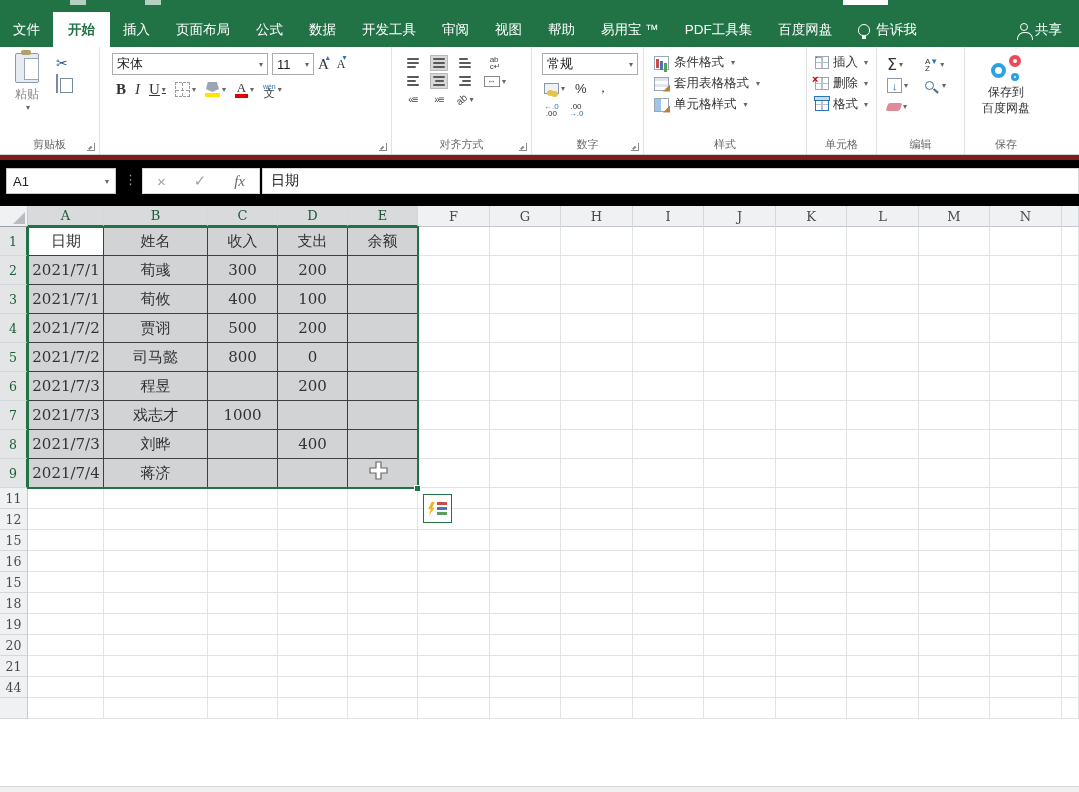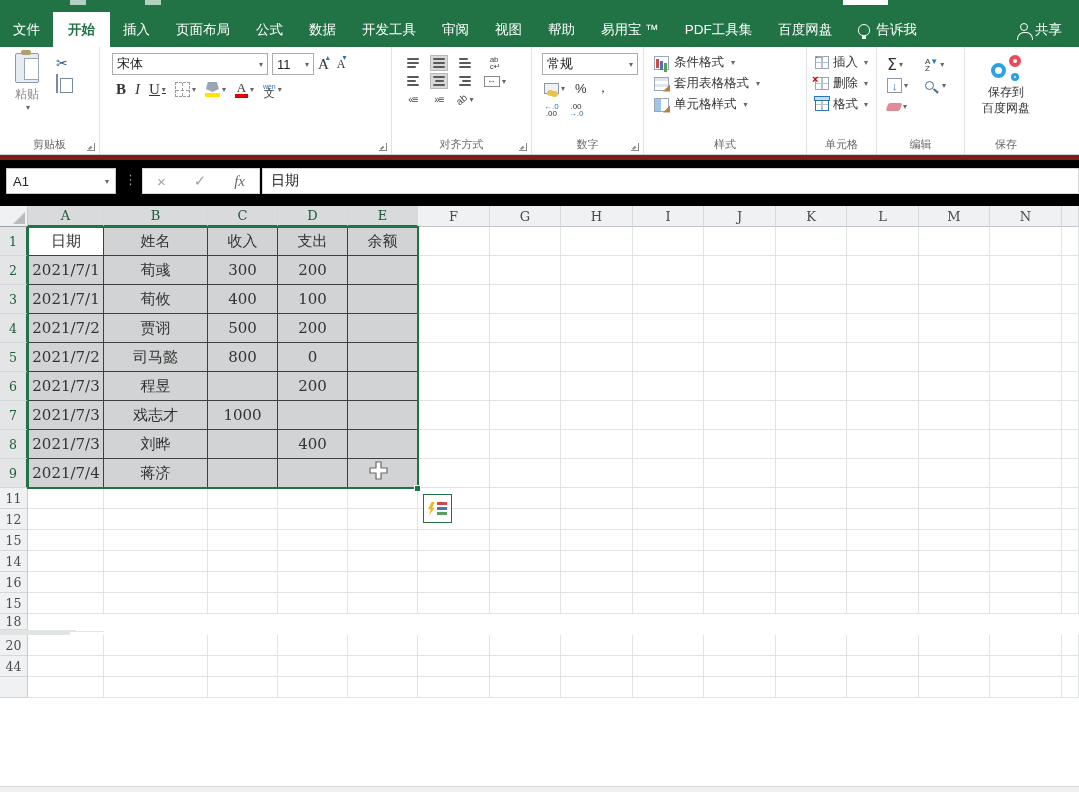--- a/index.html
+++ b/index.html
@@ -686,38 +686,20 @@
         <div class="gcell" style="width: 72px;"></div>
         <div class="gcell" style="width: 71px;"></div>
         <div class="gcell" style="width: 72px;"></div>
         <div class="gcell" style="width: 71px;"></div>
         <div class="gcell" style="width: 72px;"></div>
         <div class="gcell" style="width: 71px;"></div>
         <div class="gcell" style="width: 72px;"></div>
         <div class="gcell" style="width: 17px;"></div>
       </div>
       <div class="gridrow" style="height: 21px;">
-        <div class="rowhdr">14</div>
-        <div class="gcell" style="width: 76px;"></div>
-        <div class="gcell" style="width: 104px;"></div>
-        <div class="gcell" style="width: 70px;"></div>
-        <div class="gcell" style="width: 70px;"></div>
-        <div class="gcell" style="width: 70px;"></div>
-        <div class="gcell" style="width: 72px;"></div>
-        <div class="gcell" style="width: 71px;"></div>
-        <div class="gcell" style="width: 72px;"></div>
-        <div class="gcell" style="width: 71px;"></div>
-        <div class="gcell" style="width: 72px;"></div>
-        <div class="gcell" style="width: 71px;"></div>
-        <div class="gcell" style="width: 72px;"></div>
-        <div class="gcell" style="width: 71px;"></div>
-        <div class="gcell" style="width: 72px;"></div>
-        <div class="gcell" style="width: 17px;"></div>
-      </div>
-      <div class="gridrow" style="height: 21px;">
         <div class="rowhdr">16</div>
         <div class="gcell" style="width: 76px;"></div>
         <div class="gcell" style="width: 104px;"></div>
         <div class="gcell" style="width: 70px;"></div>
         <div class="gcell" style="width: 70px;"></div>
         <div class="gcell" style="width: 70px;"></div>
         <div class="gcell" style="width: 72px;"></div>
         <div class="gcell" style="width: 71px;"></div>
         <div class="gcell" style="width: 72px;"></div>
         <div class="gcell" style="width: 71px;"></div>
@@ -739,40 +721,76 @@
         <div class="gcell" style="width: 71px;"></div>
         <div class="gcell" style="width: 72px;"></div>
         <div class="gcell" style="width: 71px;"></div>
         <div class="gcell" style="width: 72px;"></div>
         <div class="gcell" style="width: 71px;"></div>
         <div class="gcell" style="width: 72px;"></div>
         <div class="gcell" style="width: 71px;"></div>
         <div class="gcell" style="width: 72px;"></div>
         <div class="gcell" style="width: 17px;"></div>
       </div>
-      <div class="gridrow" style="height: 21px; flex-direction: column;">
+      <div class="gridrow" style="height: 21px;">
         <div class="rowhdr">18</div>
         <div class="gcell" style="width: 76px;"></div>
         <div class="gcell" style="width: 104px;"></div>
         <div class="gcell" style="width: 70px;"></div>
         <div class="gcell" style="width: 70px;"></div>
         <div class="gcell" style="width: 70px;"></div>
         <div class="gcell" style="width: 72px;"></div>
         <div class="gcell" style="width: 71px;"></div>
         <div class="gcell" style="width: 72px;"></div>
         <div class="gcell" style="width: 71px;"></div>
         <div class="gcell" style="width: 72px;"></div>
         <div class="gcell" style="width: 71px;"></div>
         <div class="gcell" style="width: 72px;"></div>
         <div class="gcell" style="width: 71px;"></div>
         <div class="gcell" style="width: 72px;"></div>
         <div class="gcell" style="width: 17px;"></div>
       </div>
       <div class="gridrow" style="height: 21px;">
+        <div class="rowhdr">19</div>
+        <div class="gcell" style="width: 76px;"></div>
+        <div class="gcell" style="width: 104px;"></div>
+        <div class="gcell" style="width: 70px;"></div>
+        <div class="gcell" style="width: 70px;"></div>
+        <div class="gcell" style="width: 70px;"></div>
+        <div class="gcell" style="width: 72px;"></div>
+        <div class="gcell" style="width: 71px;"></div>
+        <div class="gcell" style="width: 72px;"></div>
+        <div class="gcell" style="width: 71px;"></div>
+        <div class="gcell" style="width: 72px;"></div>
+        <div class="gcell" style="width: 71px;"></div>
+        <div class="gcell" style="width: 72px;"></div>
+        <div class="gcell" style="width: 71px;"></div>
+        <div class="gcell" style="width: 72px;"></div>
+        <div class="gcell" style="width: 17px;"></div>
+      </div>
+      <div class="gridrow" style="height: 21px;">
         <div class="rowhdr">20</div>
+        <div class="gcell" style="width: 76px;"></div>
+        <div class="gcell" style="width: 104px;"></div>
+        <div class="gcell" style="width: 70px;"></div>
+        <div class="gcell" style="width: 70px;"></div>
+        <div class="gcell" style="width: 70px;"></div>
+        <div class="gcell" style="width: 72px;"></div>
+        <div class="gcell" style="width: 71px;"></div>
+        <div class="gcell" style="width: 72px;"></div>
+        <div class="gcell" style="width: 71px;"></div>
+        <div class="gcell" style="width: 72px;"></div>
+        <div class="gcell" style="width: 71px;"></div>
+        <div class="gcell" style="width: 72px;"></div>
+        <div class="gcell" style="width: 71px;"></div>
+        <div class="gcell" style="width: 72px;"></div>
+        <div class="gcell" style="width: 17px;"></div>
+      </div>
+      <div class="gridrow" style="height: 21px;">
+        <div class="rowhdr">21</div>
         <div class="gcell" style="width: 76px;"></div>
         <div class="gcell" style="width: 104px;"></div>
         <div class="gcell" style="width: 70px;"></div>
         <div class="gcell" style="width: 70px;"></div>
         <div class="gcell" style="width: 70px;"></div>
         <div class="gcell" style="width: 72px;"></div>
         <div class="gcell" style="width: 71px;"></div>
         <div class="gcell" style="width: 72px;"></div>
         <div class="gcell" style="width: 71px;"></div>
         <div class="gcell" style="width: 72px;"></div>

